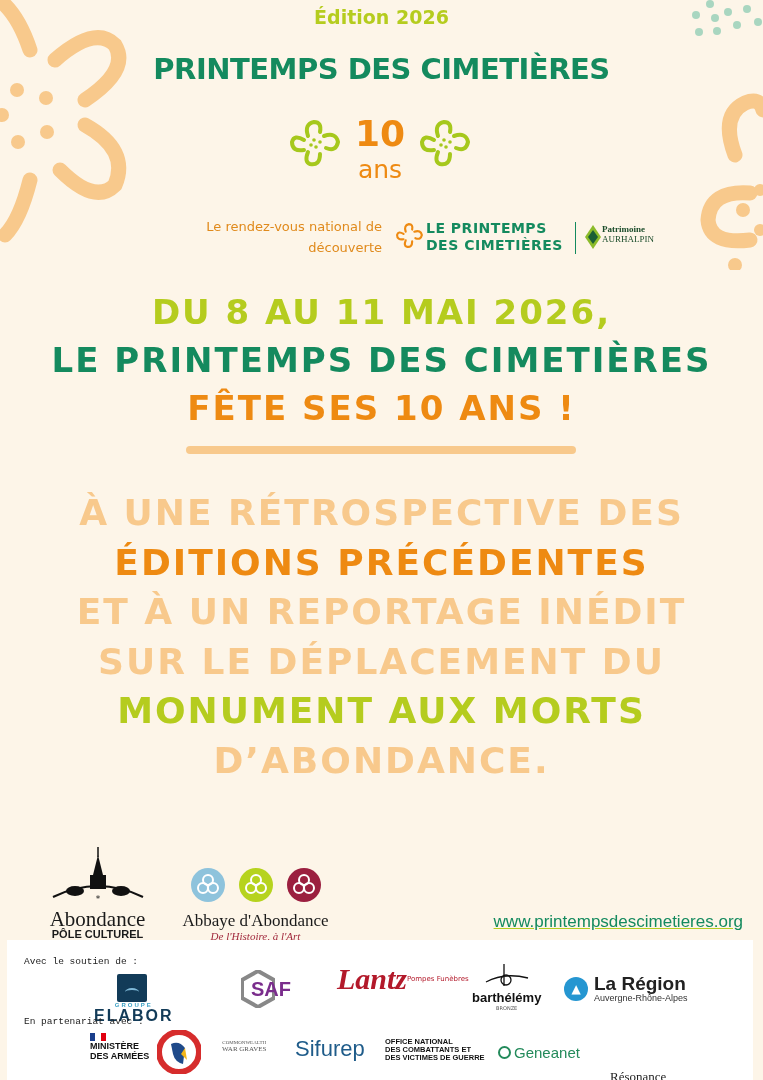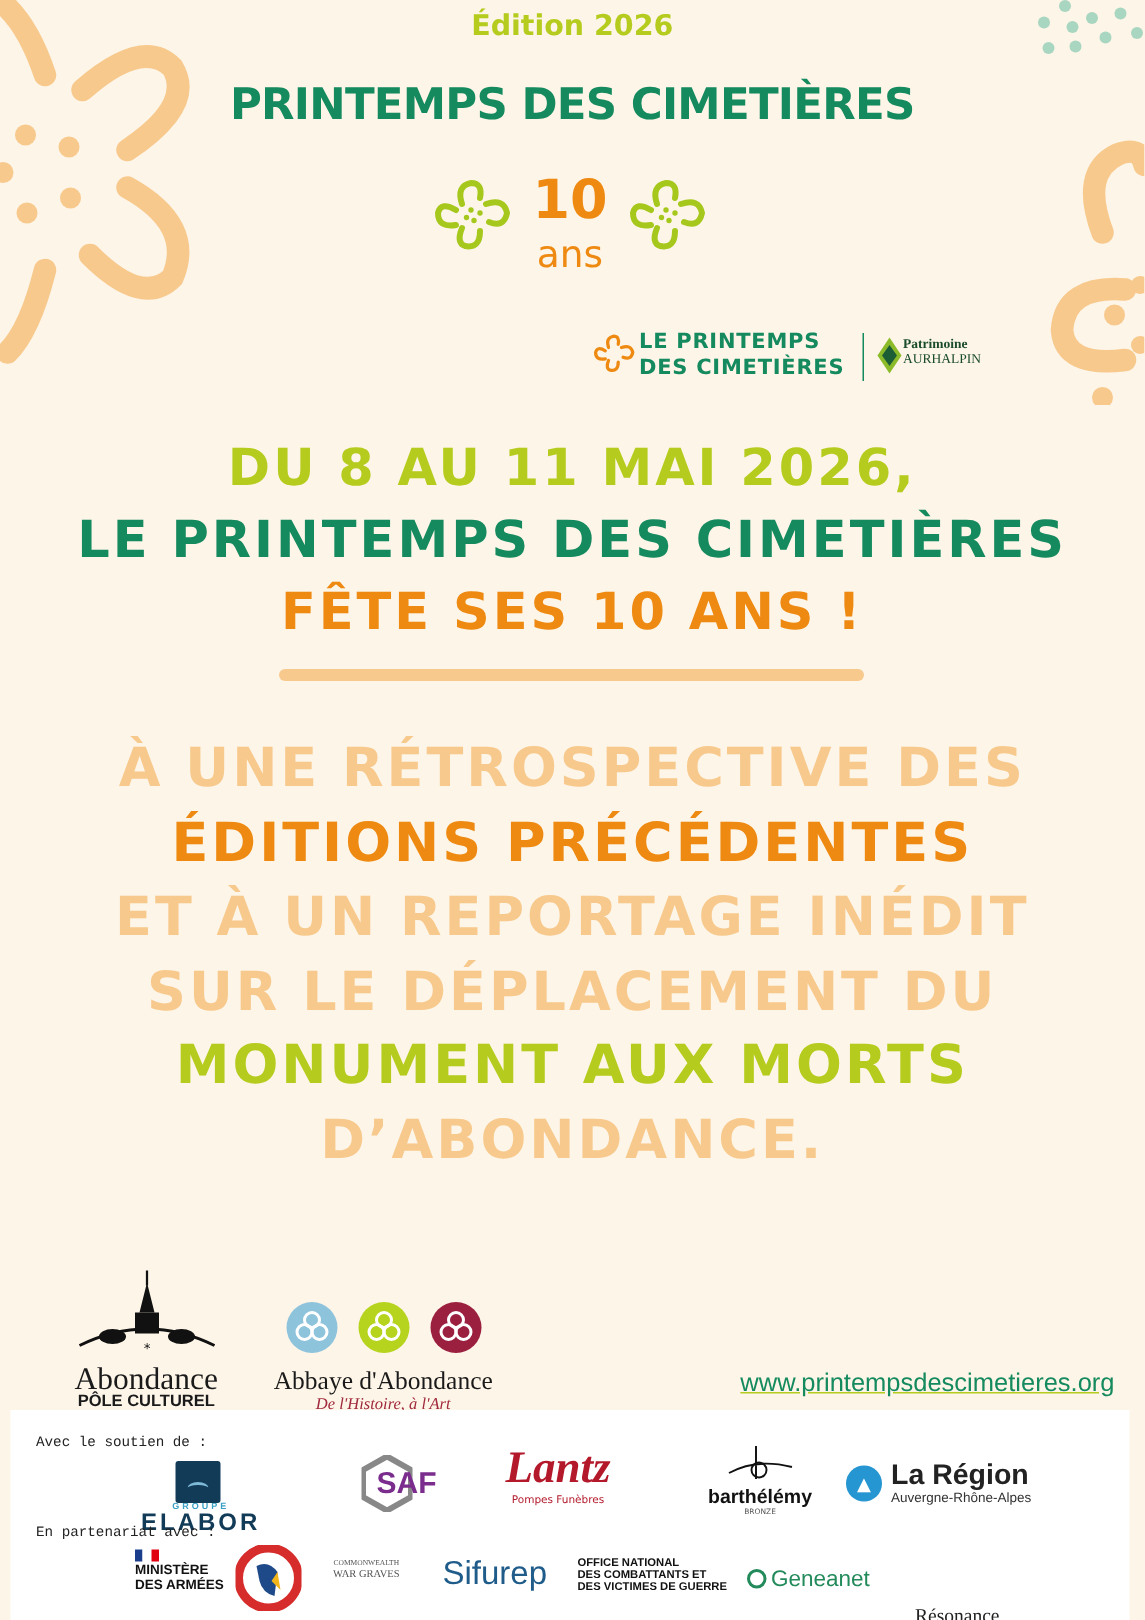--- a/index.html
+++ b/index.html
@@ -121,20 +121,21 @@
   </g>
   <g fill="#a6c81c">
       <circle cx="24" cy="22" r="1.8"></circle>
       <circle cx="30" cy="24" r="1.8"></circle>
       <circle cx="26" cy="29" r="1.8"></circle>
       <circle cx="21" cy="27" r="1.8"></circle>
     </g>
 </svg>
 
 <div class="abs tagline">
+  <div>Le rendez-vous national de découverte</div>
 </div>
 
 <div class="abs plogo">
   <svg width="28" height="32" viewBox="0 0 52 52">
     <g fill="none" stroke="#ee8a12" stroke-width="4" stroke-linecap="round">
       <path d="M18 18 Q14 6 24 4 Q32 4 30 14"></path>
       <path d="M34 18 Q46 14 48 24 Q46 34 36 30"></path>
       <path d="M30 36 Q30 48 20 46 Q14 44 18 34"></path>
       <path d="M14 32 Q2 34 2 24 Q4 16 14 22"></path>
     </g>
@@ -218,21 +219,21 @@
     </div>
   </div>
 
   <div class="sponsor" style="left:234px;top:30px;">
     <svg class="saf-hex" width="34" height="38" viewBox="0 0 34 38">
       <polygon points="17,1 33,10 33,28 17,37 1,28 1,10" fill="none" stroke="#888" stroke-width="4"></polygon>
     </svg>
     <span style="margin-left:-24px;font-family:'Liberation Sans',sans-serif;font-weight:bold;font-size:20px;color:#7a2d8c;">SAF</span>
   </div>
 
-  <div class="sponsor" style="left:330px;top:22px;flex-direction:column;">
+  <div class="sponsor" style="left:330px;top:22px;flex-direction:row;">
     <div class="lantz">Lantz</div>
     <div class="lantz-sub">Pompes Funèbres</div>
   </div>
 
   <div class="sponsor" style="left:465px;top:24px;flex-direction:column;">
     <svg width="50" height="26" viewBox="0 0 50 26">
       <path d="M22 0 L22 22 M4 18 Q22 8 46 14" stroke="#111" stroke-width="1.3" fill="none"></path>
       <circle cx="24" cy="16" r="5" fill="none" stroke="#111" stroke-width="1.3"></circle>
     </svg>
     <div class="barth">barthélémy</div>

